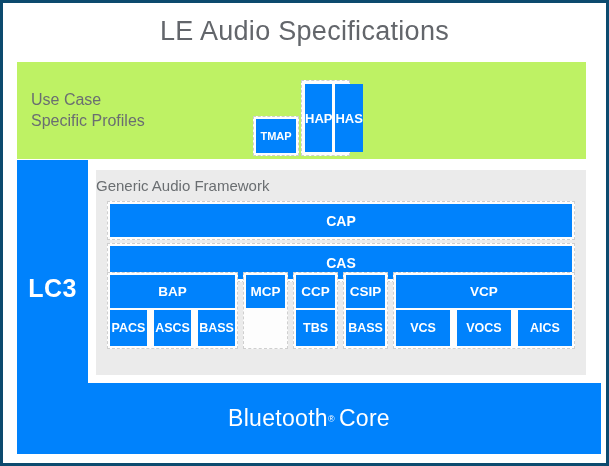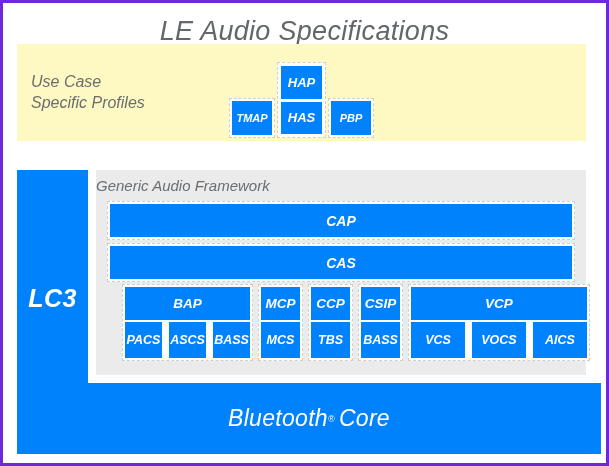--- a/index.html
+++ b/index.html
@@ -1,79 +1,78 @@
 <!DOCTYPE html>
 <html><head>
 <meta charset="utf-8">
 <style>
   * { box-sizing: border-box; }
   html,body { margin:0; padding:0; background:#ffffff; }
   .canvas {
     position:relative; width:609px; height:466px;
-    background:#ffffff; border:3px solid #6d28d9;
+    background:#ffffff; border:3px solid #0c4a6e;
     font-family:"Liberation Sans", sans-serif;
     overflow:hidden;
-    font-style:italic;
   }
   .main-title {
     position:absolute; top:11px; left:0; right:0;
     text-align:center; font-size:27px; line-height:34px;
     font-weight:500; color:#63666b; letter-spacing:0.3px;
   }
   
   .usecase-panel {
-    position:absolute; left:14px; top:41px; width:569px; height:97px;
-    background:#fef9c3;
+    position:absolute; left:14px; top:59px; width:569px; height:97px;
+    background:#bef264;
   }
   .usecase-label {
     position:absolute; left:14px; top:27px;
     font-size:16px; line-height:21px; color:#6a6e71;
   }
   .usecase-cluster {
     position:absolute; left:0; right:0; bottom:3px; top:0;
     display:flex; justify-content:center; align-items:flex-end; gap:2px;
   }
   .dashed-box {
     background:#fdfdfd; border:1px dashed #cfcfcf;
   }
   .hap-has-stack {
     width:49px; height:76px; padding:3px;
-    display:flex; flex-direction:column; gap:3px;
+    display:flex; flex-direction:row; gap:3px;
   }
   .blue-box {
     background:#0082fc; color:#ffffff;
     display:flex; align-items:center; justify-content:center;
     font-weight:600;
   }
   .hap-box, .has-box { flex:1; font-size:13px; }
   .single-wrap { width:46px; height:40px; padding:2px; display:flex; }
   .single-wrap .blue-box { flex:1; font-size:11px; }
   
   .lc3-box {
-    position:absolute; left:14px; top:167px; width:71px; height:256px;
+    position:absolute; left:14px; top:157px; width:71px; height:256px;
     font-size:25px; letter-spacing:0.5px; font-weight:600;
   }
   .gaf-panel {
     position:absolute; left:93px; top:167px; width:490px; height:205px;
     background:#ebebeb;
   }
   .gaf-title {
     position:absolute; top:7px; left:0; right:0; 
     font-size:15px; color:#6a6e71;
   }
   .wide-wrap {
     position:absolute; left:11px; width:468px; height:39px; padding:2px;
     display:flex;
   }
   .cap-wrap { top:31px; }
   .cas-wrap { top:73px; }
   .wide-wrap .blue-box { flex:1; font-size:14px; }
   .groups-row {
-    position:absolute; left:11px; top:114px; width:468px; height:77px;
-    display:flex; gap:5px;margin-left:15px;
+    position:absolute; left:11px; top:102px; width:468px; height:77px;
+    display:flex; gap:5px;
   }
   .group {
     padding:2px; display:flex; flex-direction:column; gap:2px;
   }
   .g-bap  { width:131px; }
   .g-mcp, .g-ccp, .g-csip, .g-micp { width:45px; }
   .g-vcp  { flex:1; }
   .group-parent { height:33px; flex:none; font-size:13.5px; }
   .group-children { flex:1; display:flex; gap:7px; }
   .group-children .blue-box { flex:1; font-size:12.5px; }
@@ -97,23 +96,20 @@
       <div>Specific Profiles</div>
     </div>
     <div class="usecase-cluster">
       <div class="single-wrap dashed-box">
         <div class="blue-box">TMAP</div>
       </div>
       <div class="hap-has-stack dashed-box">
         <div class="blue-box hap-box">HAP</div>
         <div class="blue-box has-box">HAS</div>
       </div>
-      <div class="single-wrap dashed-box">
-        <div class="blue-box">PBP</div>
-      </div>
     </div>
   </div>
 
   <div class="blue-box lc3-box">LC3</div>
 
   <div class="gaf-panel">
     <div class="gaf-title">Generic Audio Framework</div>
 
     <div class="wide-wrap cap-wrap dashed-box">
       <div class="blue-box">CAP</div>
@@ -128,23 +124,20 @@
         <div class="blue-box group-parent">BAP</div>
         <div class="group-children">
           <div class="blue-box">PACS</div>
           <div class="blue-box">ASCS</div>
           <div class="blue-box">BASS</div>
         </div>
       </div>
 
       <div class="group g-mcp dashed-box">
         <div class="blue-box group-parent">MCP</div>
-        <div class="group-children">
-          <div class="blue-box">MCS</div>
-        </div>
       </div>
 
       <div class="group g-ccp dashed-box">
         <div class="blue-box group-parent">CCP</div>
         <div class="group-children">
           <div class="blue-box">TBS</div>
         </div>
       </div>
 
       <div class="group g-csip dashed-box">

